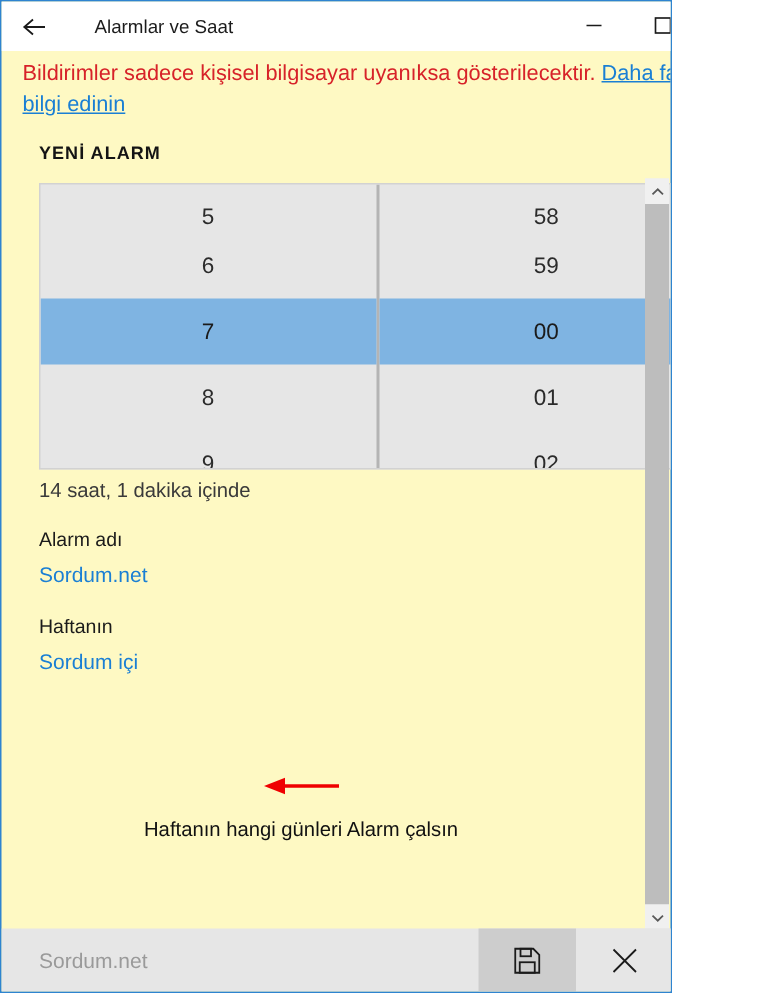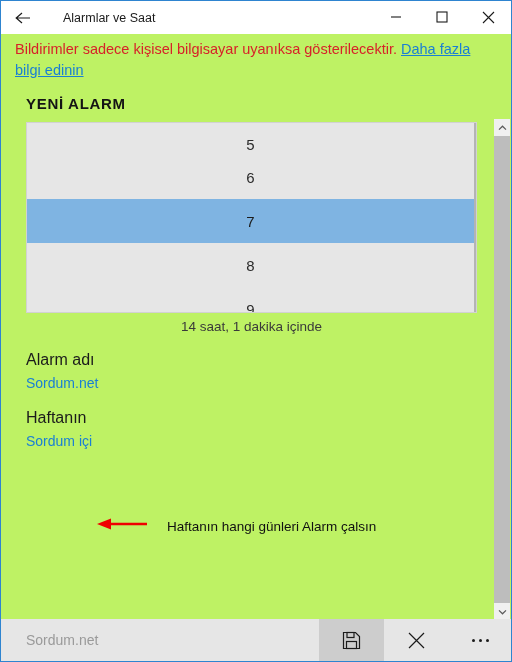--- a/index.html
+++ b/index.html
@@ -6,25 +6,25 @@
     margin: 0;
     padding: 0;
     background: #ffffff;
   }
   body {
     font-family: "Liberation Sans", sans-serif;
     -webkit-font-smoothing: antialiased;
   }
   #app {
     position: relative;
-    width: 512px;
+    width: 448px;
     height: 662px;
     box-sizing: border-box;
     border: 1px solid #2e84d0;
-    background: #bef264;
+    background: #fef9c3;
     overflow: hidden;
   }
 
   
   .titlebar {
     position: absolute;
     left: 0; top: 0;
     width: 510px;
     height: 33px;
     background: #ffffff;
@@ -74,21 +74,21 @@
   .notice a {
     color: #1a7fd4;
     text-decoration: underline;
   }
 
   
   .section-heading {
     position: absolute;
     left: 25px;
     top: 94px;
-    font-size: 15px;
+    font-size: 12px;
     font-weight: bold;
     letter-spacing: 0.7px;
     color: #141414;
   }
 
   
   .picker {
     position: absolute;
     left: 25px;
     top: 121px;
@@ -118,56 +118,57 @@
   .picker-cell.first { height: 32px; align-items: flex-end; padding-bottom: 2px;}
   .picker-cell.selected {
     background: #7fb4e2;
     color: #1b1b1b;
   }
   .picker-caption {
     position: absolute;
     left: 25px;
     top: 318px;
     width: 451px;
-    text-align: center;
+    text-align: left;
     font-size: 13.5px;
     color: #3a3a3a;
   }
 
   
   .form {
     position: absolute;
     left: 25px;
     top: 348px;
     width: 440px;
   }
   .field { margin-bottom: 12px; position: relative; }
   .field-label {
-    font-size: 16px;
+    font-size: 13px;
     color: #1b1b1b;
     line-height: 22px;
   }
   .field-value {
     font-size: 14px;
     color: #1a7fd4;
     line-height: 24px;
     display: inline-flex;
     align-items: center;
     gap: 6px;
   }
   .bell-icon { display: inline-flex; align-items: center; }
   .bell-icon svg { display: block; }
 
   
   .annot {
     position: absolute;
     display: flex;
     align-items: center;
-    gap: 19px;
+    gap: 9px;
     white-space: nowrap;
+    flex-direction: column;
   }
   .annot .arrow { display: block; }
   .annot .annot-text {
     font-size: 13.5px;
     color: #111111;
   }
   #annot-repeat { left: 70px; top: 110px; }
   #annot-sound  { left: 70px; top: 170px; }
 
   
@@ -282,20 +283,27 @@
   <div class="section-heading">YENİ ALARM</div>
 
   <div class="picker">
     <div class="picker-col hours">
       <div class="picker-cell first">5</div>
       <div class="picker-cell">6</div>
       <div class="picker-cell selected">7</div>
       <div class="picker-cell">8</div>
       <div class="picker-cell">9</div>
     </div>
+    <div class="picker-col minutes">
+      <div class="picker-cell first">58</div>
+      <div class="picker-cell">59</div>
+      <div class="picker-cell selected">00</div>
+      <div class="picker-cell">01</div>
+      <div class="picker-cell">02</div>
+    </div>
   </div>
   <div class="picker-caption">14 saat, 1 dakika içinde</div>
 
   <div class="form">
 
     <div class="field">
       <div class="field-label">Alarm adı</div>
       <div class="field-value">
         <span>Sordum.net</span>
       </div>

